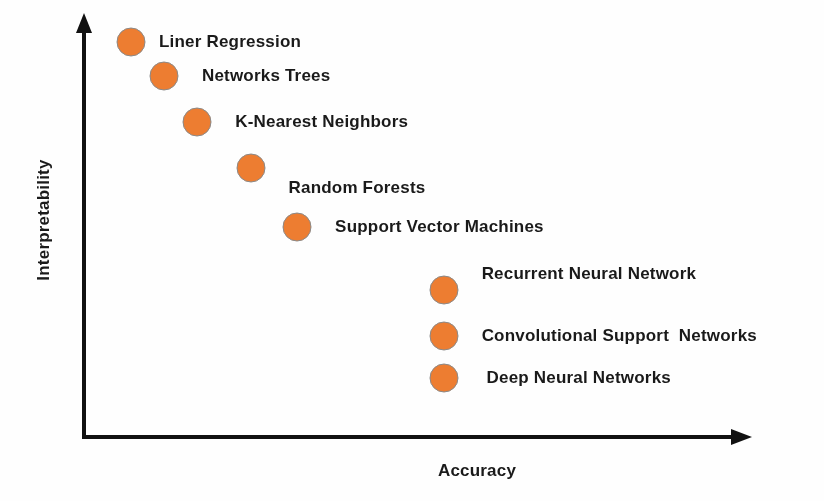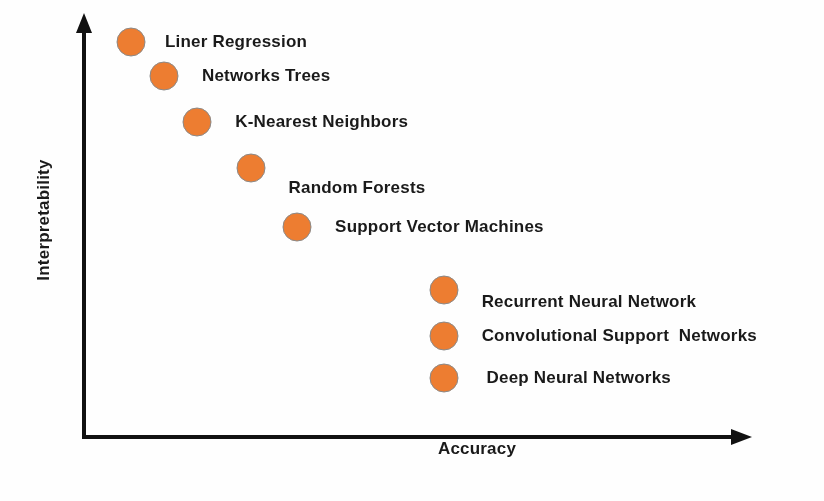--- a/index.html
+++ b/index.html
@@ -14,21 +14,21 @@
   .axes-svg { position: absolute; left: 0; top: 0; }
   .ylabel {
     position: absolute;
     left: 44px; top: 220px;
     transform: translate(-50%, -50%) rotate(-90deg);
     font-size: 17px; font-weight: bold; color: #1a1a1a;
     white-space: nowrap; letter-spacing: 0.2px;
   }
   .xlabel {
     position: absolute;
-    left: 477px; top: 449px;
+    left: 477px; top: 471px;
     transform: translate(-50%, -50%);
     font-size: 17px; font-weight: bold; color: #1a1a1a;
     white-space: nowrap; letter-spacing: 0.2px;
   }
   .dot {
     position: absolute;
     width: 29px; height: 29px;
     border-radius: 50%;
     transform: translate(-50%, -50%);
     box-sizing: border-box;
@@ -52,30 +52,30 @@
 
     <line x1="82" y1="437" x2="733" y2="437" stroke="#111111" stroke-width="4"></line>
     <polygon points="752,437 731,429 731,445" fill="#111111"></polygon>
   </svg>
 
   <div class="ylabel">Interpretability</div>
   <div class="xlabel">Accuracy</div>
 
   <div id="points-layer">
       <div class="dot" style="left: 130.62px; top: 42.2px; background: rgb(237, 125, 49); border: 1.5px solid rgb(138, 138, 138);"></div>
-      <div class="point-label" style="left: 165px; top: 42.2px;">Liner Regression</div>
+      <div class="point-label" style="left: 159px; top: 42.2px;">Liner Regression</div>
       <div class="dot" style="left: 163.92px; top: 75.8px; background: rgb(237, 125, 49); border: 1.5px solid rgb(138, 138, 138);"></div>
       <div class="point-label" style="left: 201.92px; top: 75.8px;">Networks Trees</div>
       <div class="dot" style="left: 197.22px; top: 122px; background: rgb(237, 125, 49); border: 1.5px solid rgb(138, 138, 138);"></div>
       <div class="point-label" style="left: 235.22px; top: 122px;">K-Nearest Neighbors</div>
       <div class="dot" style="left: 250.5px; top: 168.2px; background: rgb(237, 125, 49); border: 1.5px solid rgb(138, 138, 138);"></div>
       <div class="point-label" style="left: 288.5px; top: 168.2px; margin-top: 20px;">Random Forests</div>
       <div class="dot" style="left: 297.12px; top: 227px; background: rgb(237, 125, 49); border: 1.5px solid rgb(138, 138, 138);"></div>
       <div class="point-label" style="left: 335.12px; top: 227px; text-align: center;">Support Vector Machines</div>
       <div class="dot" style="left: 443.64px; top: 290px; background: rgb(237, 125, 49); border: 1.5px solid rgb(138, 138, 138);"></div>
-      <div class="point-label" style="left: 481.64px; top: 302px;">Recurrent Neural Network</div>
+      <div class="point-label" style="left: 481.64px; top: 274px;">Recurrent Neural Network</div>
       <div class="dot" style="left: 443.64px; top: 336.2px; background: rgb(237, 125, 49); border: 1.5px solid rgb(138, 138, 138);"></div>
       <div class="point-label" style="left: 481.64px; top: 336.2px;">Convolutional Support  Networks</div>
       <div class="dot" style="left: 443.64px; top: 378.2px; background: rgb(237, 125, 49); border: 1.5px solid rgb(138, 138, 138);"></div>
       <div class="point-label" style="left: 481.64px; top: 378.2px;"> Deep Neural Networks</div>
     </div>
 
 </div>
 
 </body></html>

